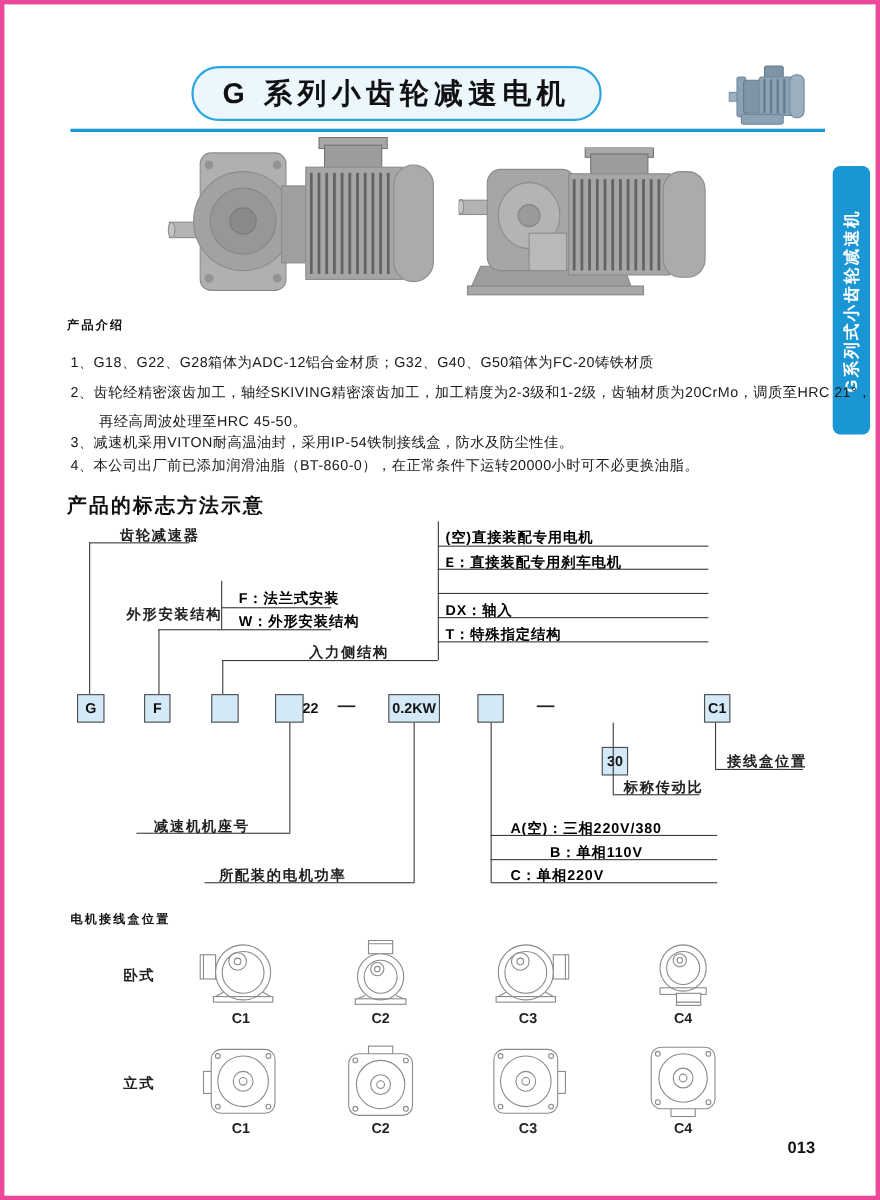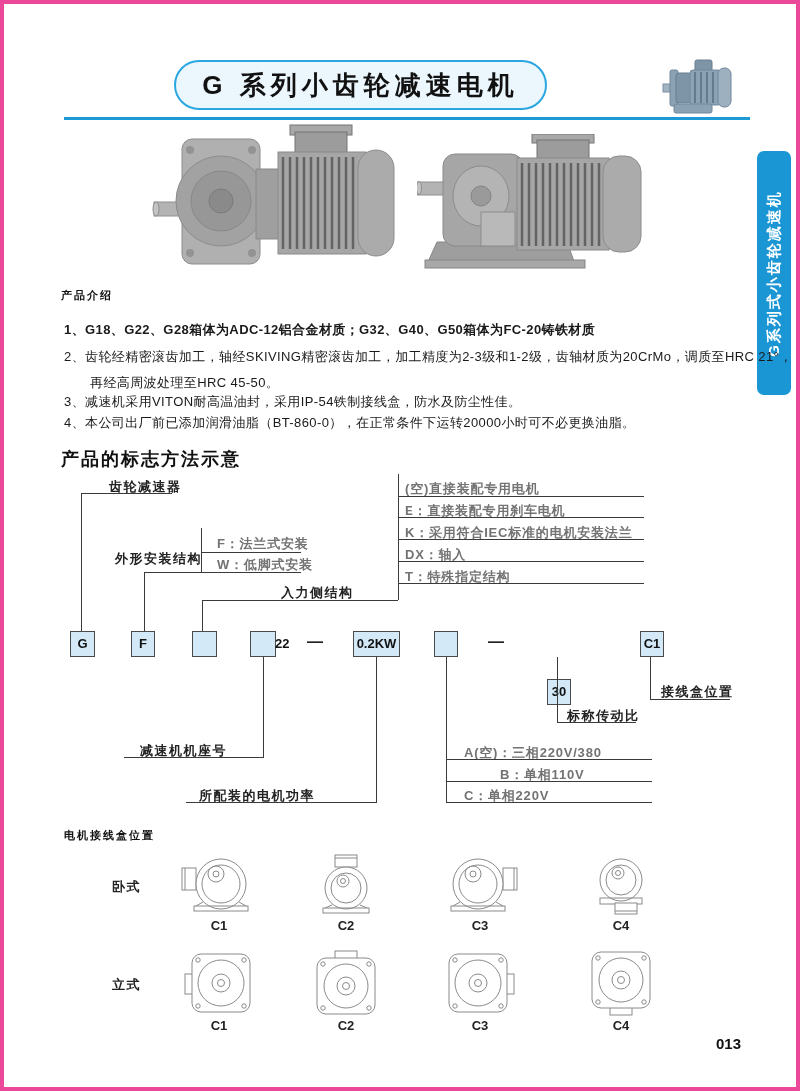--- a/index.html
+++ b/index.html
@@ -26,21 +26,21 @@
     transform:rotate(-90deg);white-space:nowrap;color:#fff;font-size:15px;
     font-weight:bold;letter-spacing:2px;
   }
   
   .h1{font-size:11px;font-weight:bold;letter-spacing:2px;color:#111;}
   .h1b{font-size:18px;font-weight:bold;letter-spacing:2px;color:#111;}
   .body-line{font-size:13px;color:#1a1a1a;letter-spacing:0.4px;white-space:nowrap;}
   
   .dline{background:#3a3a3a;}
   .dlabel{font-size:13px;font-weight:bold;letter-spacing:1.5px;color:#222;white-space:nowrap;}
-  .dlabel2{font-size:13px;font-weight:bold;letter-spacing:0.8px;color:#737373;white-space:nowrap;}
+  .dlabel2{font-size:13px;font-weight:bold;letter-spacing:0.8px;color:#000000;white-space:nowrap;}
   .code-box{
     background:#d3e9f8;border:1px solid #4a4a4a;box-sizing:border-box;
     text-align:center;font-size:13px;font-weight:bold;color:#111;
     height:26px;line-height:24px;
   }
   .dash{font-size:16px;font-weight:bold;color:#222;}
   .clabel{font-size:13px;font-weight:bold;color:#222;text-align:center;width:40px;}
   .pageno{font-size:15px;font-weight:bold;color:#111;}
   .bottom-strip{left:0;top:1086px;width:800px;height:5px;background:#e6eaed;}
   svg{display:block;}
@@ -133,49 +133,48 @@
         <line x1="161" y1="29" x2="161" y2="112"></line>
           <line x1="168" y1="29" x2="168" y2="112"></line>
         <line x1="175" y1="29" x2="175" y2="112"></line>
           <line x1="182" y1="29" x2="182" y2="112"></line>
       </g>
       <rect x="186" y="22" width="38" height="96" rx="16" fill="#ababab" stroke="#8c8c8c"></rect>
     </svg>
   </div>
 
   <div class="abs h1" style="left:57px;top:284px;">产品介绍</div>
-  <div class="abs body-line" style="left:60px;top:317px;font-weight:bold;">1、G18、G22、G28箱体为ADC-12铝合金材质；G32、G40、G50箱体为FC-20铸铁材质</div>
+  <div class="abs body-line" style="left:60px;top:317px;">1、G18、G22、G28箱体为ADC-12铝合金材质；G32、G40、G50箱体为FC-20铸铁材质</div>
   <div class="abs body-line" style="left:60px;top:344px;">2、齿轮经精密滚齿加工，轴经SKIVING精密滚齿加工，加工精度为2-3级和1-2级，齿轴材质为20CrMo，调质至HRC 21°，</div>
   <div class="abs body-line" style="left:86px;top:370px;">再经高周波处理至HRC 45-50。</div>
   <div class="abs body-line" style="left:60px;top:389px;">3、减速机采用VITON耐高温油封，采用IP-54铁制接线盒，防水及防尘性佳。</div>
   <div class="abs body-line" style="left:60px;top:410px;">4、本公司出厂前已添加润滑油脂（BT-860-0），在正常条件下运转20000小时可不必更换油脂。</div>
 
   <div class="abs h1b" style="left:57px;top:443px;">产品的标志方法示意</div>
 
   <div class="abs dlabel" style="left:105px;top:474px;">齿轮减速器</div>
   <div class="abs dlabel" style="left:111px;top:546px;">外形安装结构</div>
   <div class="abs dlabel2" style="left:213px;top:531px;">F：法兰式安装</div>
-  <div class="abs dlabel2" style="left:213px;top:552px;">W：低脚式安装</div>
+  <div class="abs dlabel2" style="left:213px;top:552px;">W：外形安装结构</div>
   <div class="abs dlabel" style="left:277px;top:580px;">入力侧结构</div>
 
   <div class="abs dline" style="left:77px;top:489px;width:91px;height:1px;"></div>
   <div class="abs dline" style="left:77px;top:489px;width:1px;height:138px;"></div>
   <div class="abs dline" style="left:197px;top:524px;width:1px;height:44px;"></div>
   <div class="abs dline" style="left:197px;top:548px;width:100px;height:1px;"></div>
   <div class="abs dline" style="left:140px;top:568px;width:157px;height:1px;"></div>
   <div class="abs dline" style="left:140px;top:568px;width:1px;height:59px;"></div>
   <div class="abs dline" style="left:198px;top:596px;width:196px;height:1px;"></div>
   <div class="abs dline" style="left:198px;top:596px;width:1px;height:31px;"></div>
 
   <div class="abs dline" style="left:394px;top:470px;width:1px;height:126px;"></div>
   <div class="abs dlabel2" style="left:401px;top:476px;">(空)直接装配专用电机</div>
   <div class="abs dline" style="left:394px;top:492px;width:246px;height:1px;"></div>
   <div class="abs dlabel2" style="left:401px;top:498px;font-family:Liberation Mono, monospace;">E：直接装配专用刹车电机</div>
   <div class="abs dline" style="left:394px;top:513px;width:246px;height:1px;"></div>
-  <div class="abs dlabel2" style="left:401px;top:520px;">K：采用符合IEC标准的电机安装法兰</div>
   <div class="abs dline" style="left:394px;top:535px;width:246px;height:1px;"></div>
   <div class="abs dlabel2" style="left:401px;top:542px;">DX：轴入</div>
   <div class="abs dline" style="left:394px;top:557px;width:246px;height:1px;"></div>
   <div class="abs dlabel2" style="left:401px;top:564px;">T：特殊指定结构</div>
   <div class="abs dline" style="left:394px;top:579px;width:246px;height:1px;"></div>
 
   <div class="abs code-box" style="left:66px;top:627px;width:25px;">G</div>
   <div class="abs code-box" style="left:127px;top:627px;width:24px;">F</div>
   <div class="abs code-box" style="left:188px;top:627px;width:25px;"></div>
   <div class="abs code-box" style="left:246px;top:627px;width:26px;padding-left:24px;">22</div>

